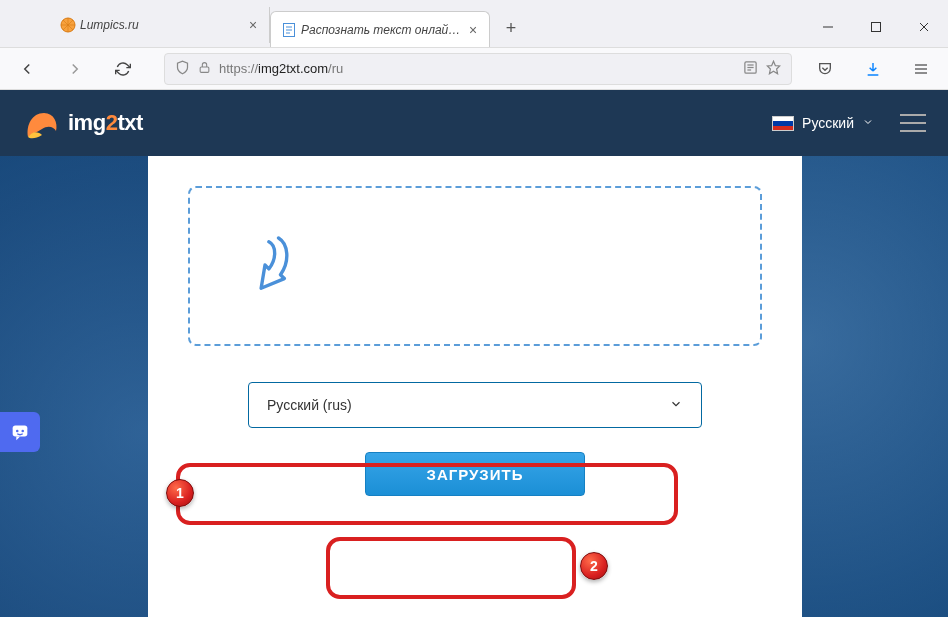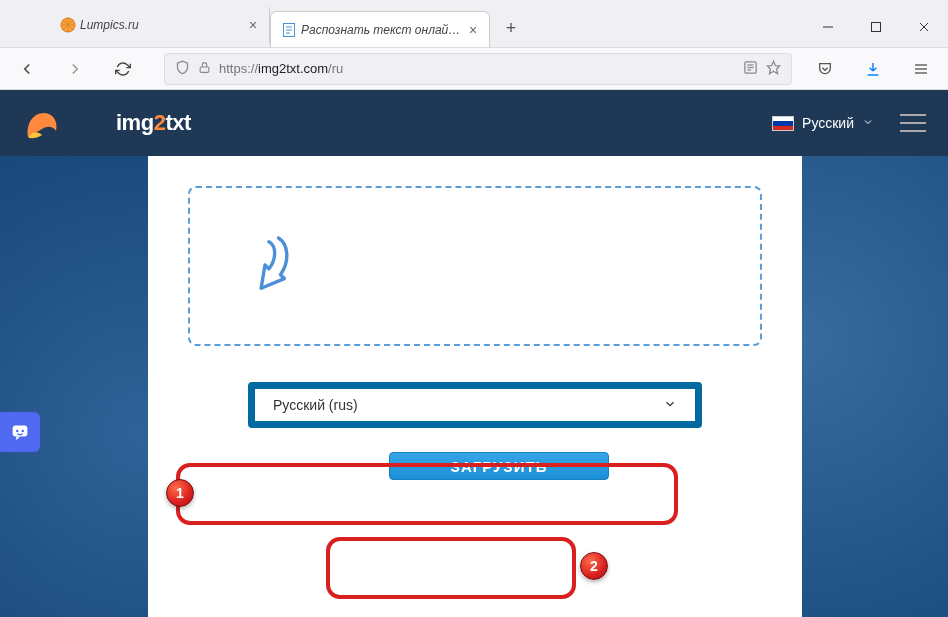--- a/index.html
+++ b/index.html
@@ -25,21 +25,21 @@
     .addr-text { flex: 1; }
     .addr-text .dark { color: #222; }
     .tb-icon { width: 30px; height: 30px; display: flex; align-items: center; justify-content: center; color: #555; cursor: pointer; font-size: 16px; }
     .dl-icon { color: #0a84ff; }
 
     
     .page { position: relative; height: 527px; overflow: hidden; background: #0b3d6f; }
     .header { height: 66px; background: #1e3855; display: flex; align-items: center; padding: 0 22px; position: relative; z-index: 5; }
     .logo { display: flex; align-items: center; gap: 6px; }
     .logo-mark { width: 40px; height: 40px; position: relative; }
-    .logo-text { font-size: 22px; font-weight: 700; color: #fff; letter-spacing: -0.5px; margin-left: 48px; }
+    .logo-text { font-size: 22px; font-weight: 700; color: #fff; letter-spacing: -0.5px; }
     .logo-text .accent { color: #ff8a3d; }
     .header-right { margin-left: auto; display: flex; align-items: center; gap: 26px; }
     .lang-switch { display: flex; align-items: center; gap: 8px; color: #fff; font-size: 14px; cursor: pointer; }
     .flag { width: 22px; height: 15px; background: linear-gradient(#fff 33%, #0039a6 33% 66%, #d52b1e 66%); border: 1px solid #ccc; }
     .burger { width: 26px; height: 18px; display: flex; flex-direction: column; justify-content: space-between; cursor: pointer; }
     .burger span { height: 2px; background: #aaa; }
 
     .bg-overlay { position: absolute; inset: 66px 0 0 0; background:
       linear-gradient(rgba(11,61,111,0.55), rgba(11,61,111,0.55)),
       radial-gradient(circle at 15% 60%, #5a8fc7 0%, #326094 30%, transparent 60%),
@@ -48,25 +48,25 @@
 
     .content-card { position: absolute; left: 148px; top: 66px; width: 654px; bottom: 0; background: #fff; z-index: 2; padding: 30px 40px 60px; }
 
     .upload-box { border: 2px dashed #5b9dd9; border-radius: 8px; padding: 38px 46px 44px; display: flex; align-items: flex-start; gap: 40px; }
     .arrow-down { width: 58px; height: 68px; flex-shrink: 0; margin-top: 6px; }
     .upload-texts { flex: 1; }
     .upload-title { font-size: 22px; font-weight: 700; color: #1e3855; margin-bottom: 14px; }
     .upload-sub { font-size: 14px; color: #54646f; }
 
     .select-wrap { position: relative; margin: 36px 60px 0; }
-    .select-box { height: 46px; border: 7px solid #0369a1; border-radius: 4px; display: flex; align-items: center; padding: 0 18px; font-size: 14px; color: #333; cursor: pointer; }
+    .select-box { height: 46px; border: 1px solid #0369a1; border-radius: 4px; display: flex; align-items: center; padding: 0 18px; font-size: 14px; color: #333; cursor: pointer; }
     .select-box .chev { margin-left: auto; color: #555; }
 
     .submit-wrap { position: relative; margin: 24px auto 0; width: 220px; }
-    .submit-btn { width: 100%; height: 28px; background: linear-gradient(#37a5e8, #1b8fd6); border: 1px solid #1580c3; border-radius: 4px; color: #fff; font-size: 15px; font-weight: 700; letter-spacing: 1px; cursor: pointer; margin-left: 24px; }
+    .submit-btn { width: 100%; height: 44px; background: linear-gradient(#37a5e8, #1b8fd6); border: 1px solid #1580c3; border-radius: 4px; color: #fff; font-size: 15px; font-weight: 700; letter-spacing: 1px; cursor: pointer; }
 
     
     .anno { position: absolute; border: 4px solid #d92020; border-radius: 14px; z-index: 10; pointer-events: none; }
     .anno1 { left: 28px; top: 307px; width: 502px; height: 62px; }
     .anno2 { left: 178px; top: 381px; width: 250px; height: 62px; }
     .badge { position: absolute; width: 28px; height: 28px; border-radius: 50%; background: radial-gradient(circle at 35% 30%, #ff6b4a, #d92020 60%, #a01010); border: 1px solid #7a0a0a; color: #fff; font-weight: 700; font-size: 14px; display: flex; align-items: center; justify-content: center; z-index: 11; box-shadow: 0 2px 4px rgba(0,0,0,0.3); }
     .badge1 { left: 18px; top: 323px; }
     .badge2 { left: 432px; top: 396px; }
 
     .float-help { position: absolute; left: 0; top: 322px; width: 40px; height: 40px; background: #4f6af0; border-radius: 0 6px 6px 0; display: flex; align-items: center; justify-content: center; color: #fff; z-index: 6; cursor: pointer; }

